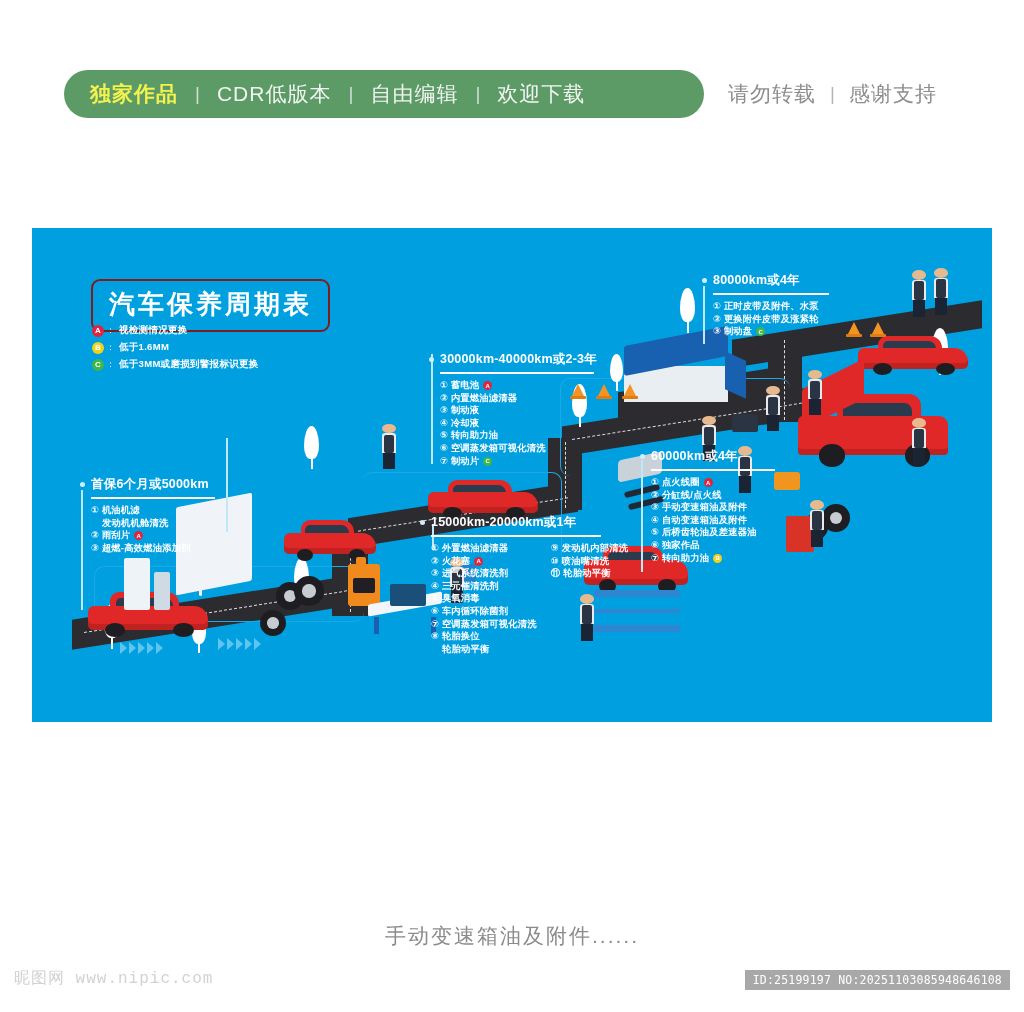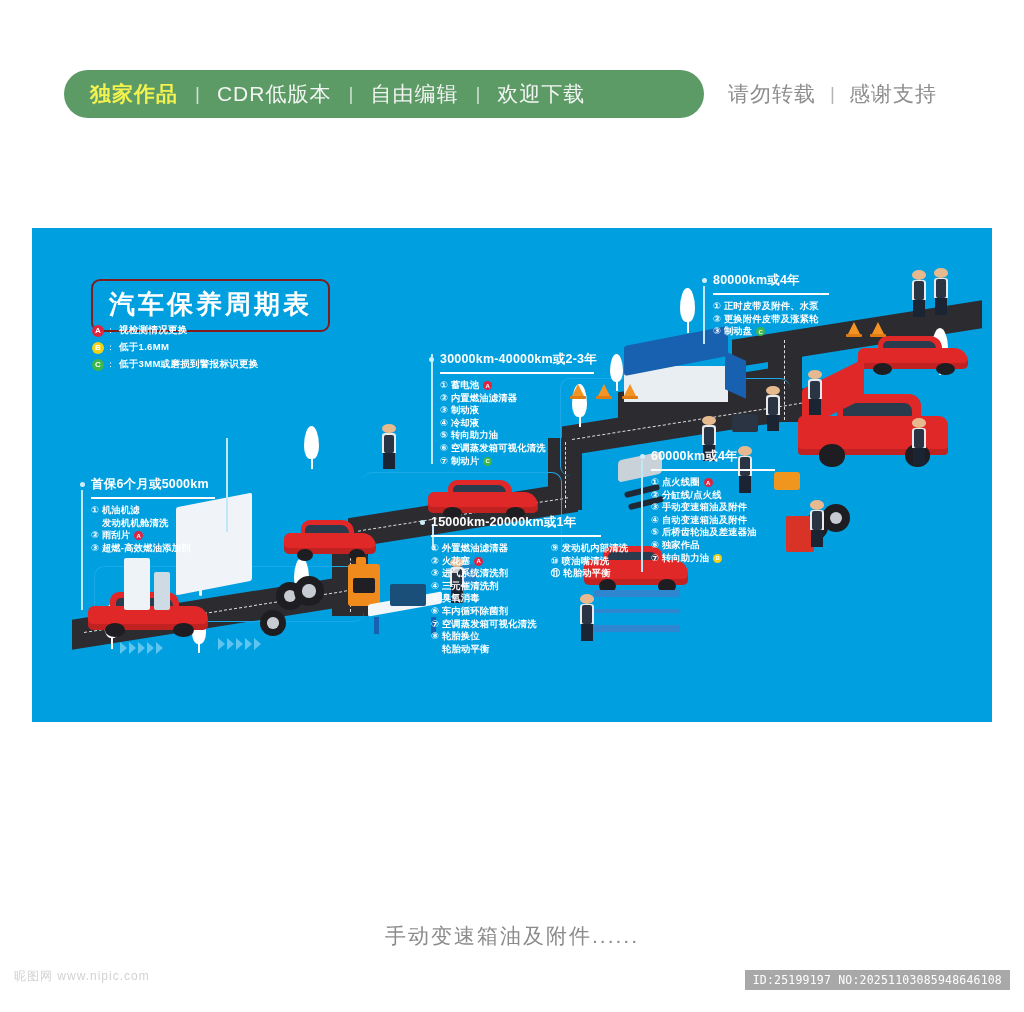--- a/index.html
+++ b/index.html
@@ -167,22 +167,22 @@
   .box{ position:absolute; }
   .eq{ position:absolute; border-radius:2px; }
 
   
   #footer-note{
     position:absolute; left:0; top:922px; width:1024px;
     text-align:center; color:#8b8b8b; font-size:21px; letter-spacing:2px;
   }
   #watermark{
     position:absolute; left:14px; top:968px;
-    color:#d2d2d2; font-size:12px; letter-spacing:1px;
-    font-family:Liberation Sans, sans-serif;
+    color:#d2d2d2; font-size:16px; letter-spacing:1px;
+    font-family:Liberation Mono, monospace;
   }
   #id-badge{
     position:absolute; right:14px; top:970px;
     background:#a8a8a8; color:#ffffff;
     font-size:11.5px; padding:3px 8px; letter-spacing:.2px;
     font-family:"DejaVu Sans Mono",monospace;
   }
 </style>
 </head>
 <body>

